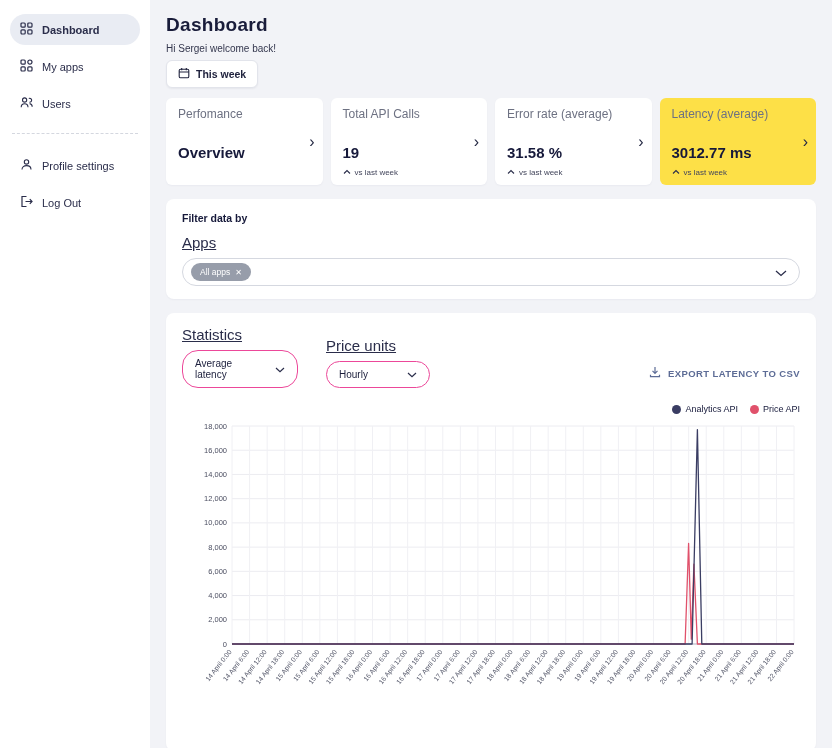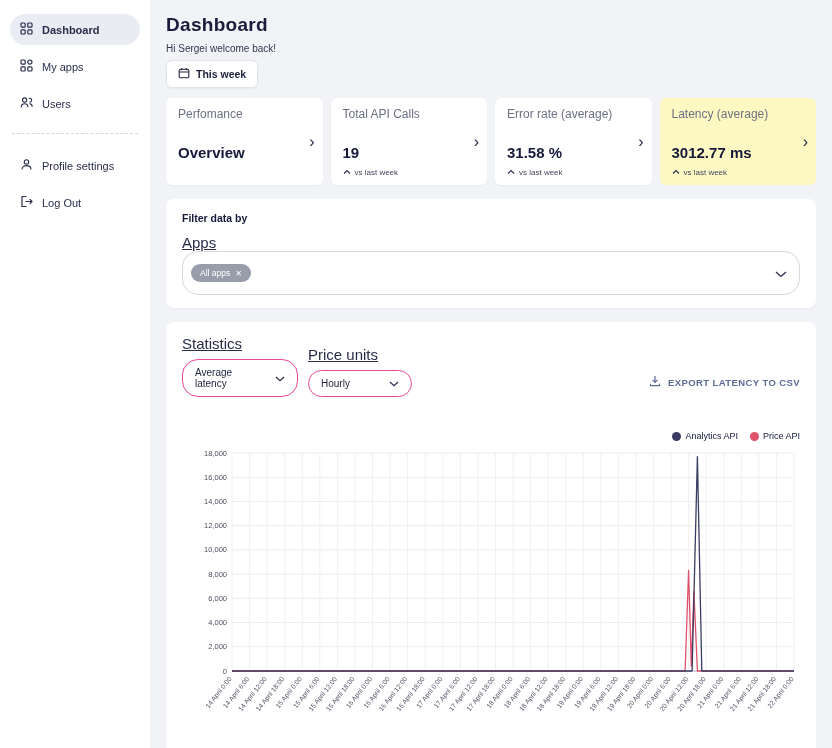--- a/index.html
+++ b/index.html
@@ -21,48 +21,48 @@
   .page-subtitle { font-size:10px; color:#34374e; margin-top:7px; }
   .topbar-right { display:flex; justify-content:flex-start; margin-top:6px; }
   .week-btn { display:flex; align-items:center; gap:6px; background:#fff; border:1px solid #e2e4eb;
               border-radius:6px; padding:6px 11px; font-size:10.5px; font-weight:bold; color:#20233e;
               box-shadow:0 1px 2px rgba(30,34,70,0.06); cursor:pointer; }
 
   
   .cards-row { display:flex; gap:8px; margin-top:10px; }
   .stat-card { flex:1; background:#fff; border-radius:6px; padding:9px 10px 8px 12px; position:relative;
                min-height:66px; cursor:pointer; box-shadow:0 1px 2px rgba(30,34,70,0.04); }
-  .stat-card.selected { background:#fef9c3; box-shadow:none; }
+  .stat-card.selected { background:#fde047; box-shadow:none; }
   .stat-label { font-size:12px; color:#6d7182; }
   .stat-value { font-size:15px; font-weight:bold; color:#16193a; margin-top:23px; }
   .stat-compare { display:flex; align-items:center; gap:4px; font-size:8px; color:#43465c; margin-top:7px; }
   .chev-right { position:absolute; right:8px; top:50%; transform:translateY(-50%);
                 font-size:16px; color:#262a45; line-height:1; }
 
   
   .panel { background:#fff; border-radius:8px; margin-top:14px; padding:13px 16px; box-shadow:0 1px 2px rgba(30,34,70,0.04); }
   .panel-title { font-size:10.5px; font-weight:bold; color:#16193a; }
   .field-label { font-size:15px; color:#2a2d4a; margin-top:10px;text-decoration:underline; }
-  .apps-input { border:1px solid #d5d8e0; border-radius:16px; height:44px;
+  .apps-input { margin-top:7px; border:1px solid #d5d8e0; border-radius:16px; height:28px;
                 display:flex; align-items:center; justify-content:space-between; padding:0 12px 0 8px; cursor:pointer; }
   .chip { display:flex; align-items:center; gap:5px; background:#979daa; color:#fff; font-size:8.5px;
           border-radius:10px; padding:4px 9px; }
   .chip-x { font-size:8px; cursor:pointer; }
 
   
   .stats-panel { height:438px; }
-  .controls-row { display:flex; align-items:flex-end; gap:10px; }
+  .controls-row { display:flex; align-items:flex-end; gap:28px; }
   .control .field-label { margin-top:0; }
   .select-pill { margin-top:7px; border:1px solid #ec4899; border-radius:16px; padding:7px 12px;
                  display:flex; align-items:center; justify-content:space-between; gap:18px;
                  font-size:10px; color:#1c1f3c; cursor:pointer; }
   .w-stat { width:116px; } .w-time { width:104px; } .w-split { width:106px; }
   .export-link { margin-left:auto; display:flex; align-items:center; gap:7px; color:#5d6c96;
                  font-size:9.5px; font-weight:bold; letter-spacing:0.4px; cursor:pointer; padding-bottom:8px; }
-  .legend-row { display:flex; justify-content:flex-end; align-items:center; gap:12px; margin-top:34px;
+  .legend-row { display:flex; justify-content:flex-end; align-items:center; gap:12px; margin-top:16px;
                 font-size:9px; color:#16193a; }
   .legend-item { display:flex; align-items:center; gap:4px; cursor:pointer; }
   .legend-dot { width:9px; height:9px; border-radius:50%; display:inline-block; }
   .chart-wrap { margin-top:2px; }
 </style>
 </head>
 <body>
 
 <div class="layout">
 

